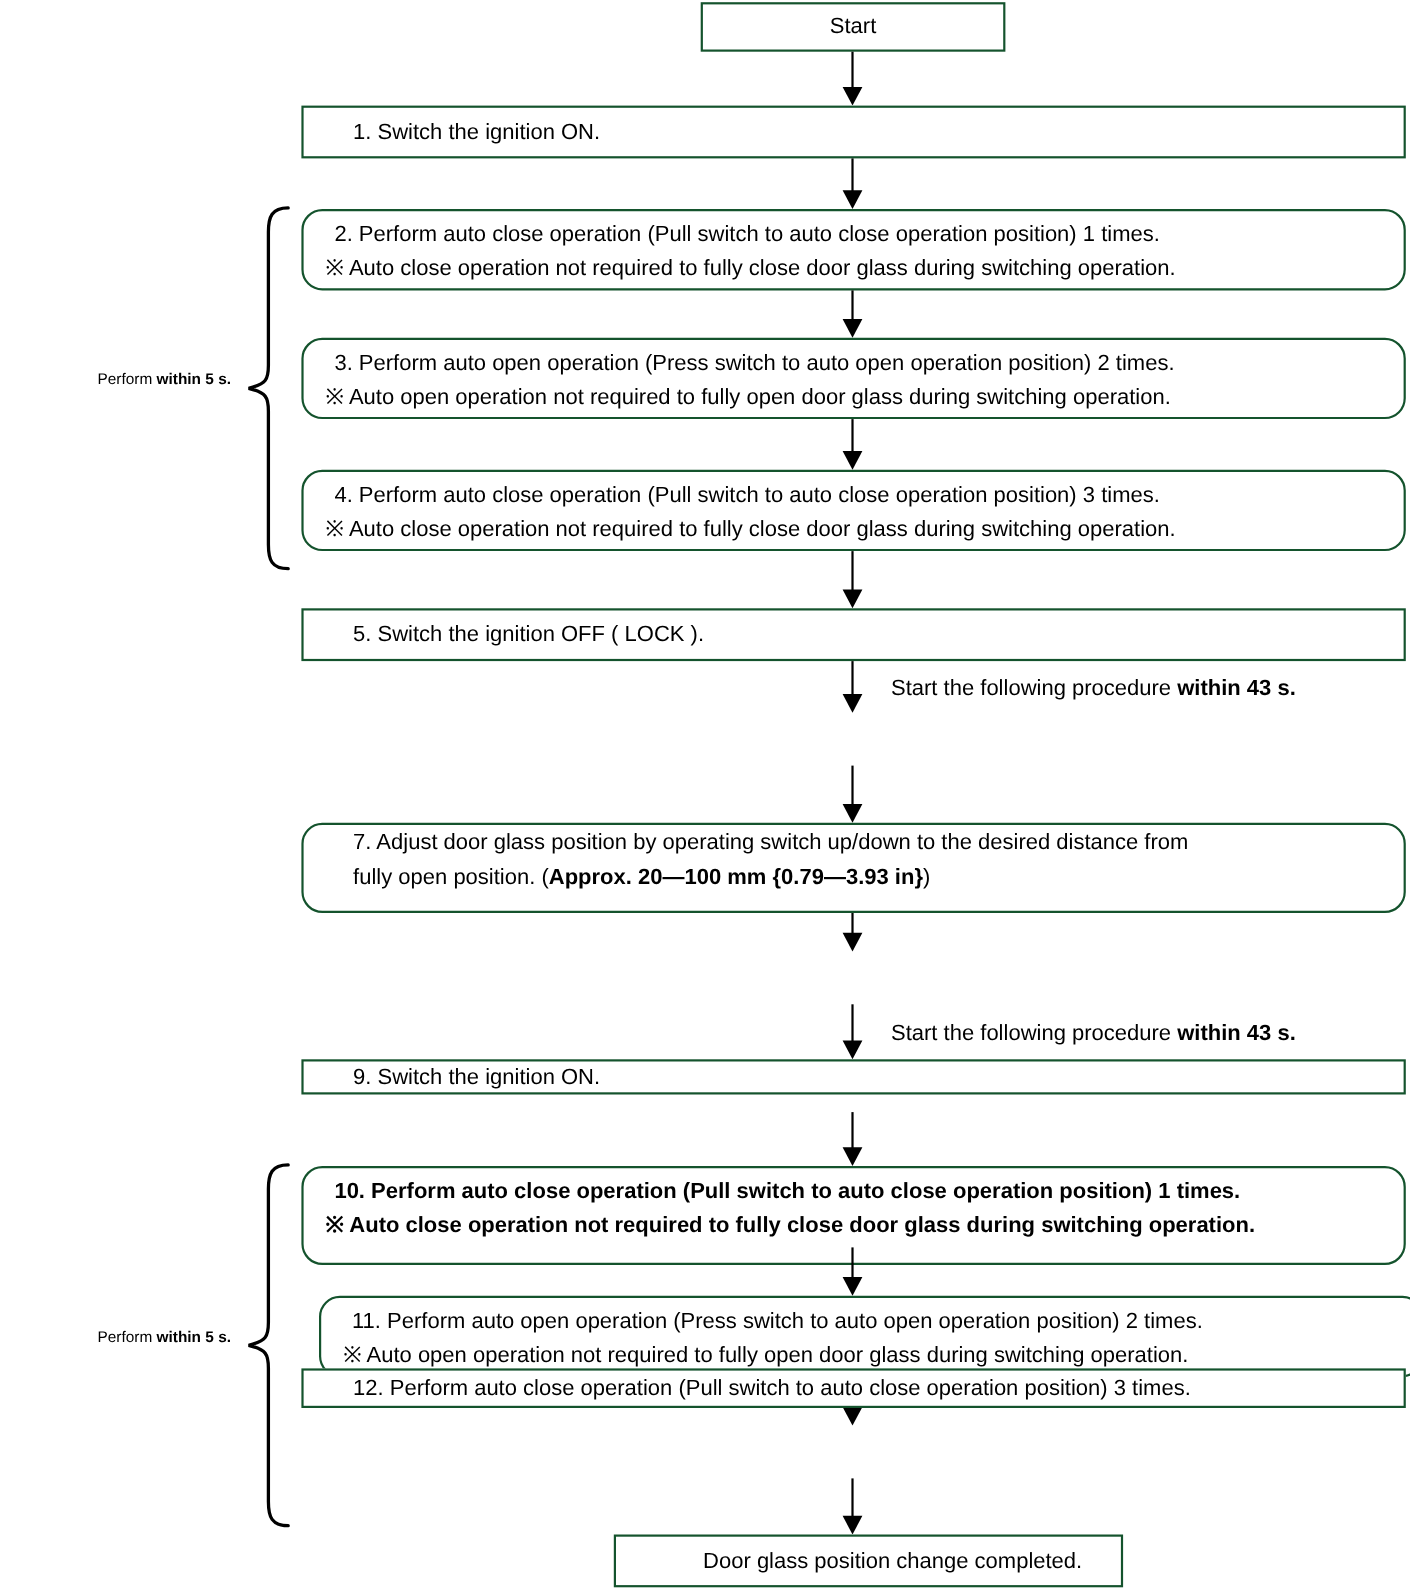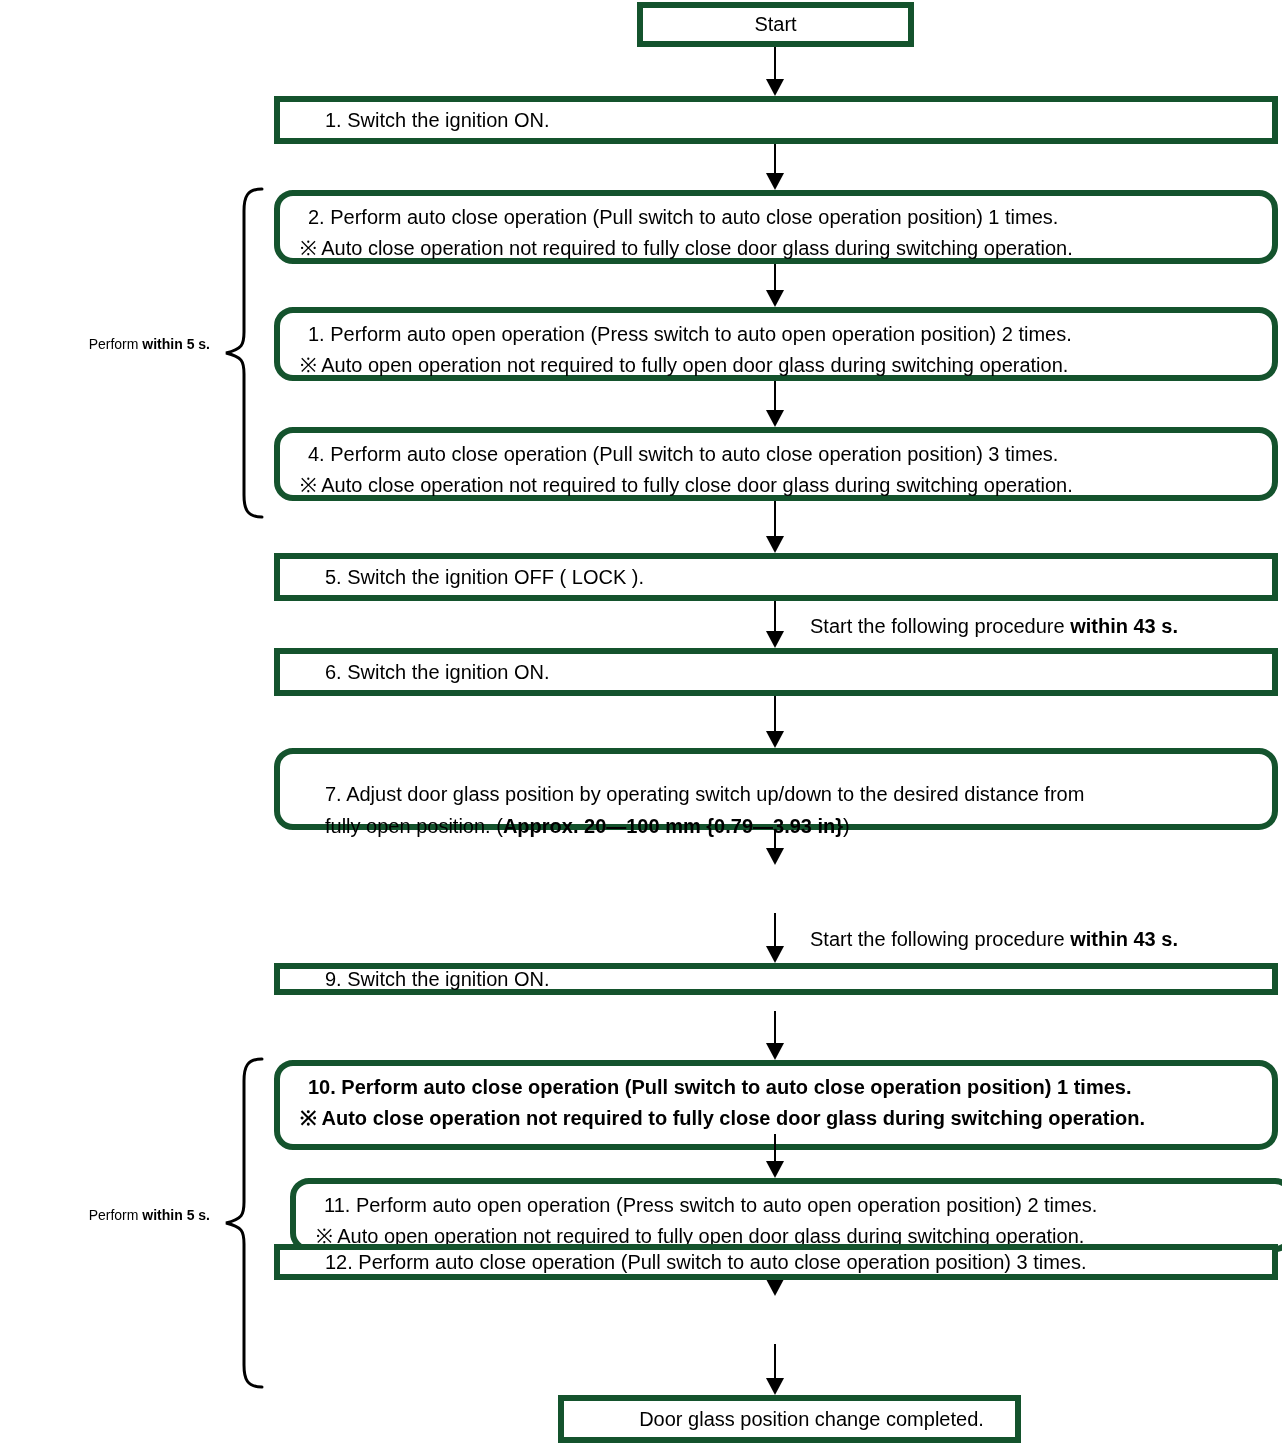--- a/index.html
+++ b/index.html
@@ -7,33 +7,33 @@
     position: relative;
     width: 1282px;
     height: 1445px;
     background: #ffffff;
     font-family: "Liberation Sans", sans-serif;
     color: #000000;
   }
   .box {
     position: absolute;
     background: #ffffff;
-    border: 6px solid #14532d;
+    border: 2px solid #14532d;
     box-sizing: border-box;
     font-size: 20px;
     color: #000000;
   }
   .wide { left: 274px; width: 1004px; }
   .single { display: flex; align-items: center; }
   .single .step-text { padding-left: 45px; }
   .center-box { display: flex; align-items: center; justify-content: center; text-align: center; }
   .two-line { padding-top: 6px; border-radius: 19px; }
   .two-line .step-text { padding-left: 28px; line-height: 31px; }
   .two-line .step-note { padding-left: 20px; line-height: 31px; }
-  .pad-lg.two-line { padding-top: 24px; }
+  .pad-lg.two-line { padding-top: 0; }
   .pad-lg .step-text, .pad-lg .step-cont { padding-left: 45px; line-height: 32px; }
   .arrow { position: absolute; left: 766px; width: 18px; }
   .arrow::before {
     content: ""; position: absolute; left: 8px; top: 0; bottom: 13px;
     width: 2px; background: #000000;
   }
   .arrow::after {
     content: ""; position: absolute; left: 0; bottom: 0; width: 0; height: 0;
     border-left: 9px solid transparent; border-right: 9px solid transparent;
     border-top: 17px solid #000000;
@@ -72,43 +72,40 @@
   <div class="brace-label" style="top:330px;"><span>Perform </span><b>within 5 s.</b></div>
 
   <div class="box wide two-line" style="top:190px;height:74px;">
     <div class="step-text">2. Perform auto close operation (Pull switch to auto close operation position) 1 times.</div>
     <div class="step-note">※ Auto close operation not required to fully close door glass during switching operation.</div>
   </div>
 
   <div class="arrow" style="top:264px;height:43px;"></div>
 
   <div class="box wide two-line" style="top:307px;height:74px;">
-    <div class="step-text">1. Perform auto open operation (Press switch to auto open operation position) 2 times.</div>
+    <div class="step-text">3. Perform auto open operation (Press switch to auto open operation position) 2 times.</div>
     <div class="step-note">※ Auto open operation not required to fully open door glass during switching operation.</div>
   </div>
 
   <div class="arrow" style="top:381px;height:46px;"></div>
 
   <div class="box wide two-line" style="top:427px;height:74px;">
     <div class="step-text">4. Perform auto close operation (Pull switch to auto close operation position) 3 times.</div>
     <div class="step-note">※ Auto close operation not required to fully close door glass during switching operation.</div>
   </div>
 
   <div class="arrow" style="top:501px;height:52px;"></div>
 
   <div class="box wide single" style="top:553px;height:48px;">
     <div class="step-text">5. Switch the ignition OFF ( LOCK ).</div>
   </div>
 
   <div class="arrow" style="top:601px;height:47px;"></div>
   <div class="timing-note" style="top:612px;"><span>Start the following procedure </span><b>within 43 s.</b></div>
 
-  <div class="box wide single" style="top:648px;height:48px;">
-    <div class="step-text">6. Switch the ignition ON.</div>
-  </div>
 
   <div class="arrow" style="top:696px;height:52px;"></div>
 
   <div class="box wide two-line pad-lg" style="top:748px;height:82px;">
     <div class="step-text">7. Adjust door glass position by operating switch up/down to the desired distance from</div>
     <div class="step-cont"><span>fully open position. (</span><b>Approx. 20—100 mm {0.79—3.93 in}</b><span>)</span></div>
   </div>
 
   <div class="arrow" style="top:830px;height:35px;"></div>
 

